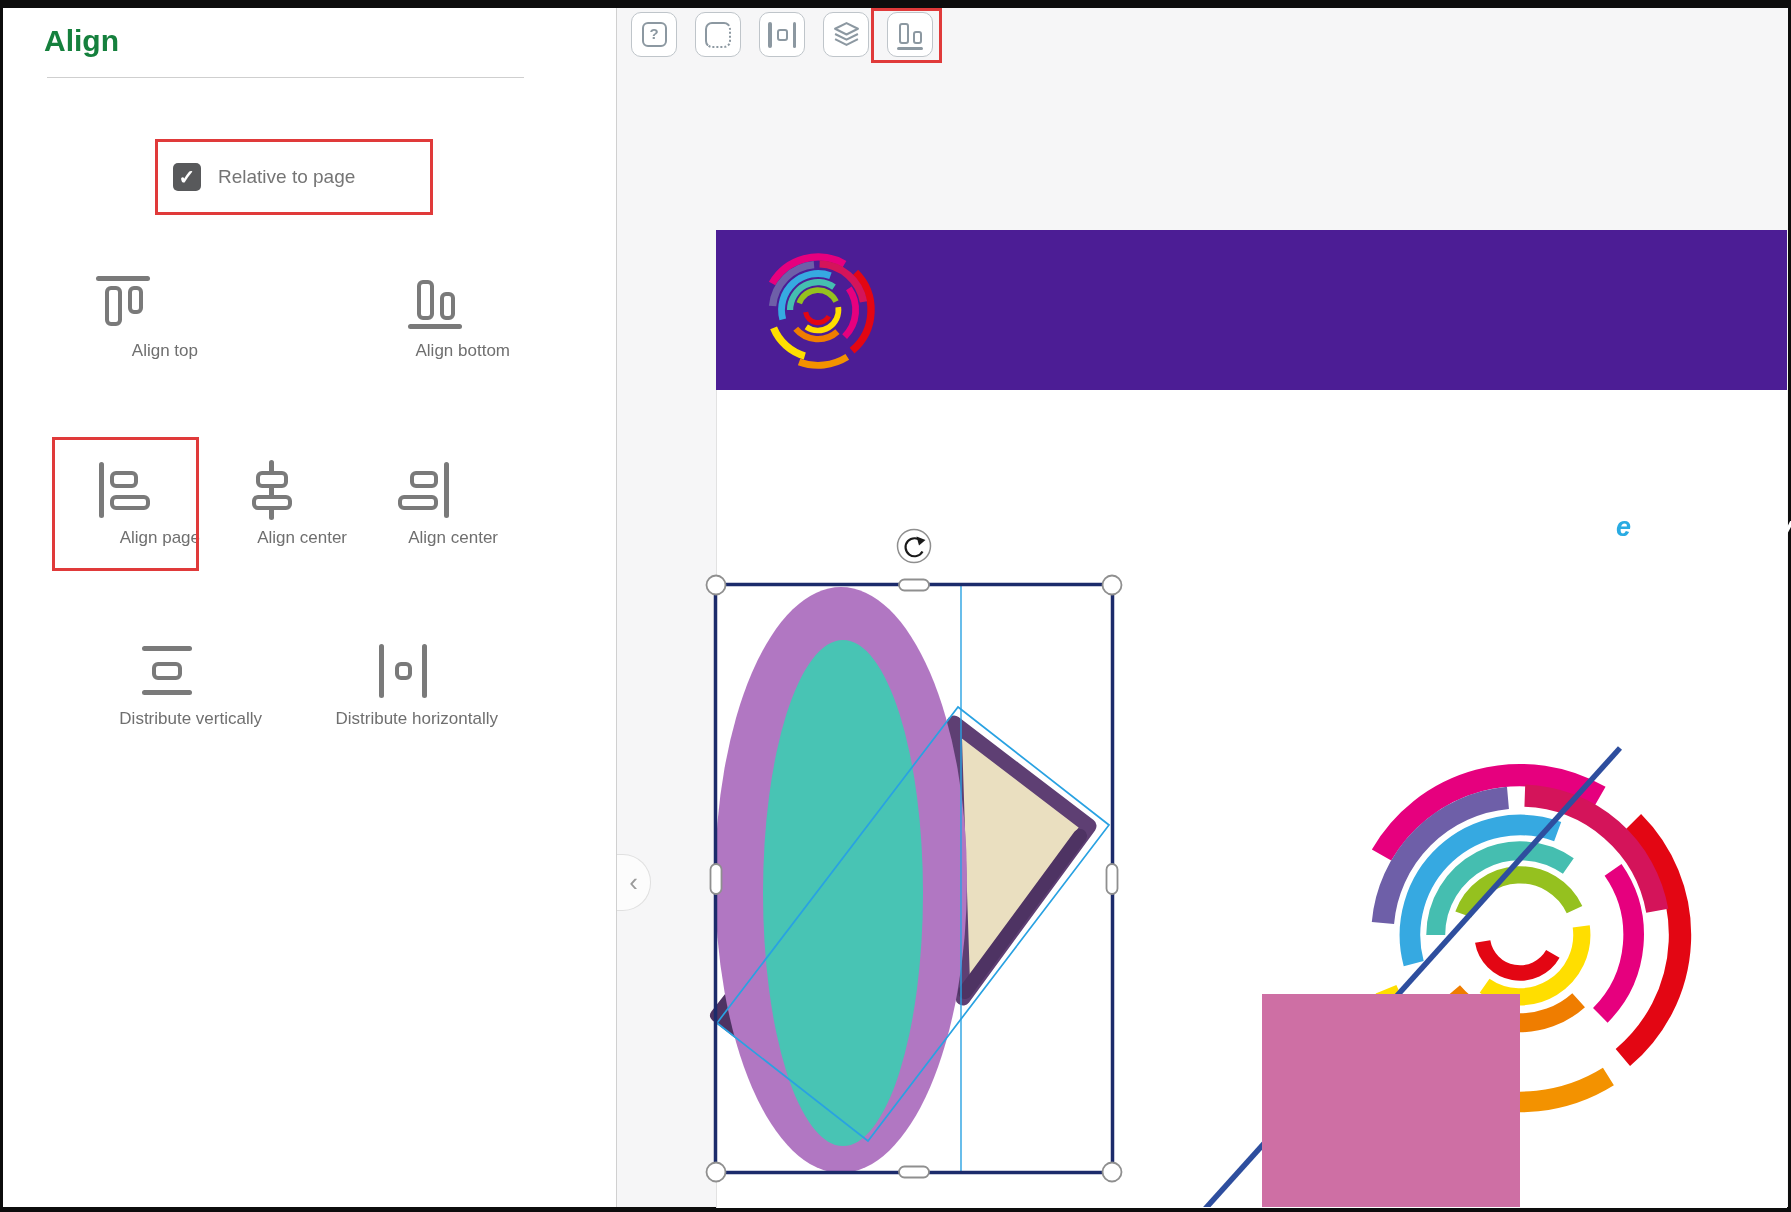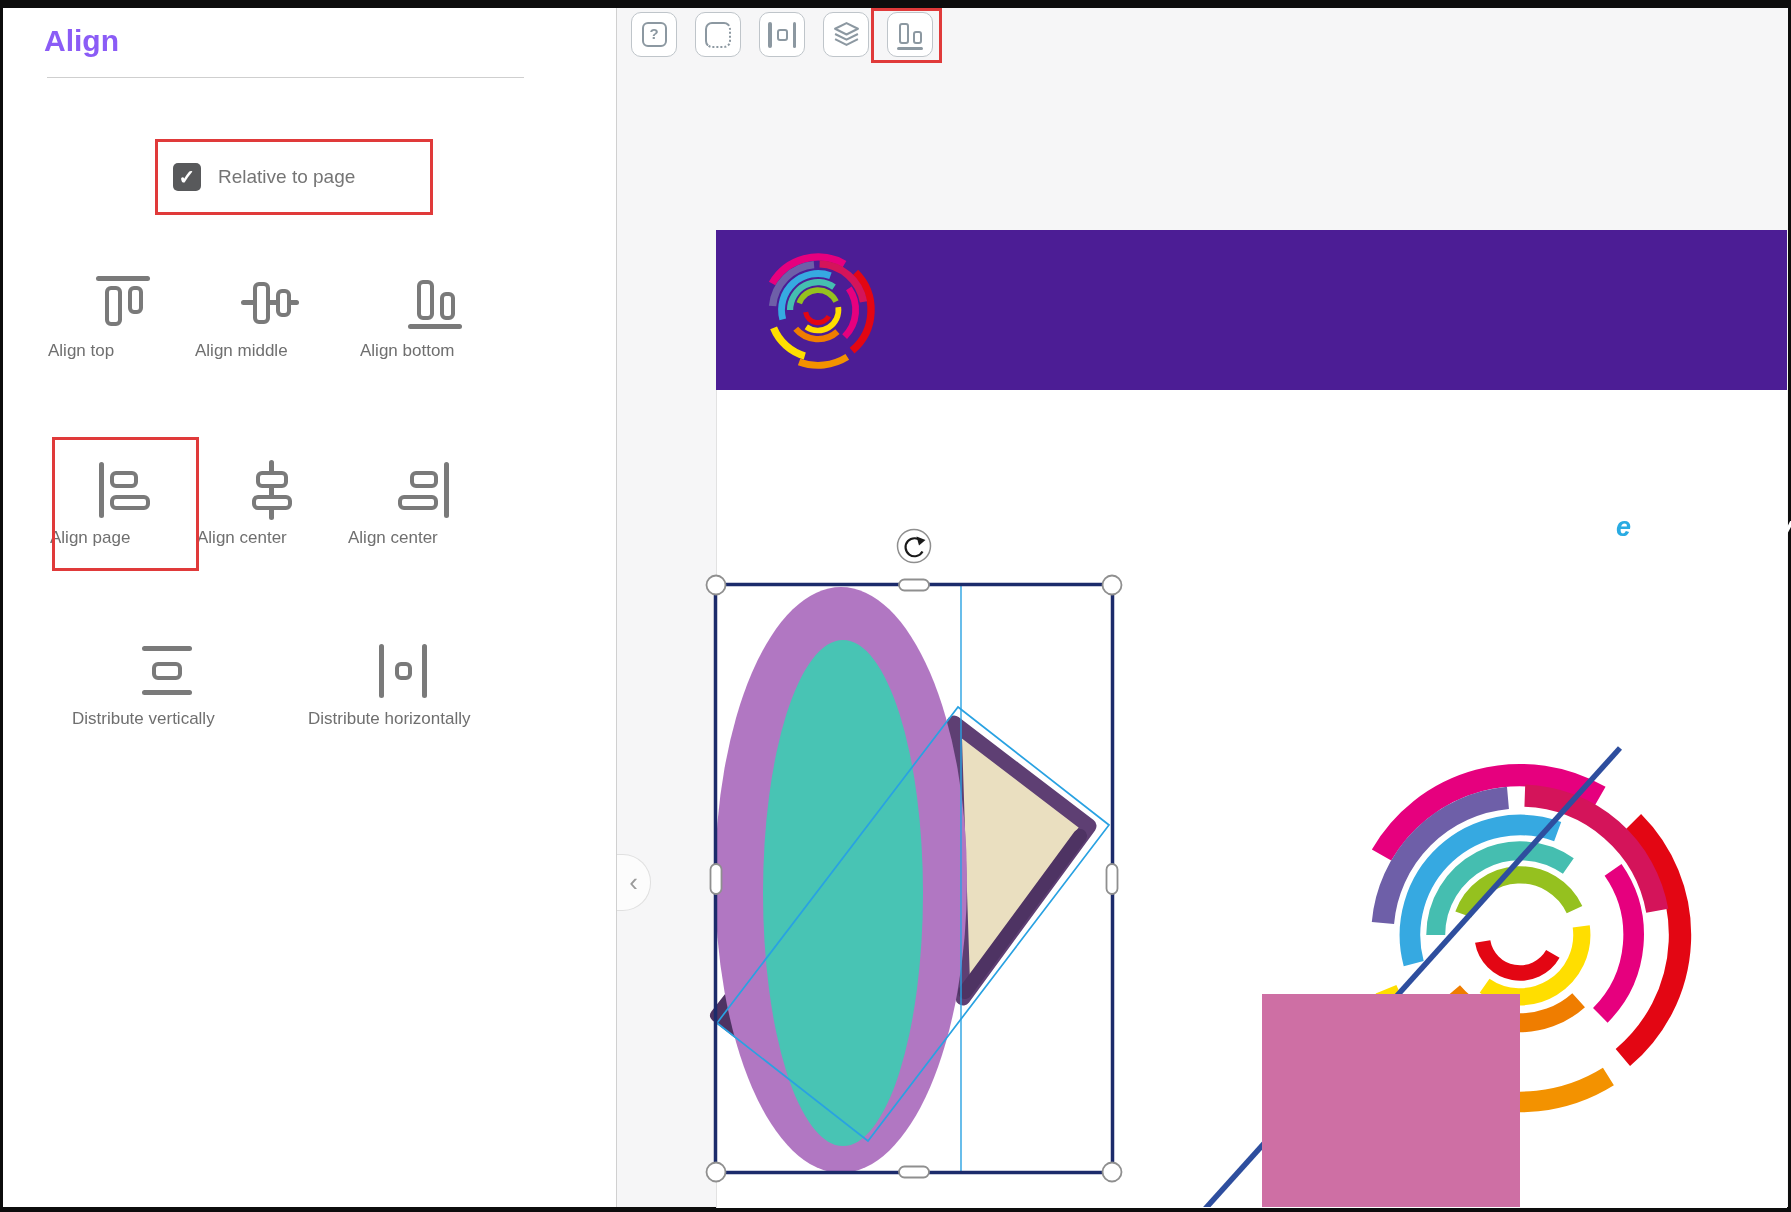--- a/index.html
+++ b/index.html
@@ -3,34 +3,34 @@
 <meta charset="utf-8">
 <style>
   * { margin:0; padding:0; box-sizing:border-box; }
   html,body { width:1791px; height:1212px; overflow:hidden;
     font-family:"Liberation Sans", sans-serif; }
   .screen { position:relative; width:1791px; height:1212px; background:#0d0d0d; }
 
   
   .panel { position:absolute; left:3px; top:8px; width:614px; height:1199px;
     background:#ffffff; border-right:1px solid #d0d0d0; }
-  .panel-title { position:absolute; left:41px; top:16px; font-size:30px; font-weight:bold; color:#8b5cf6; }
+  .panel-title { position:absolute; left:41px; top:16px; font-size:30px; font-weight:bold; color:#15803d; }
   .panel-divider { position:absolute; left:44px; top:69px; width:477px; height:1px; background:#cfcfcf; }
 
   .chk-row { position:absolute; left:170px; top:148px; height:42px; display:flex; align-items:center; cursor:pointer; }
   .chkbox { width:28px; height:28px; background:#58595b; border-radius:5px;
     color:#fff; font-size:20px; font-weight:bold; text-align:center; line-height:28px; }
   .chk-label { margin-left:17px; font-size:19px; color:#757575; }
 
   .hl-box { position:absolute; border:3px solid #e03a3a; pointer-events:none; }
   #hl-checkbox { left:152px; top:131px; width:278px; height:76px; }
   #hl-alignleft { left:49px; top:429px; width:147px; height:134px; }
   #hl-toolbtn { left:871px; top:8px; width:71px; height:55px; }
 
-  .abtn { position:absolute; width:150px; text-align:left; cursor:pointer; }
+  .abtn { position:absolute; width:150px; text-align:right; cursor:pointer; }
   .abtn .lbl { display:block; margin-top:6px; font-size:17px; color:#6f6f6f; }
   .ico { position:relative; width:64px; height:64px; margin:0 auto; }
   .bar { position:absolute; background:#7a7a7a; border-radius:3px; }
   .obox { position:absolute; border:4.5px solid #7a7a7a; border-radius:6px; background:#fff; }
 
   
   .canvas { position:absolute; left:617px; top:8px; width:1171px; height:1199px; background:#f6f6f7; }
   .page { position:absolute; left:716px; top:230px; width:1071px; height:978px;
     background:#ffffff; border-top:1px solid #dcdcdc; border-left:1px solid #e2e2e2; }
   .banner { position:absolute; left:716px; top:230px; width:1071px; height:160px; background:#220339; }
@@ -171,28 +171,20 @@
     <div class="hl-box" id="hl-checkbox" style="border-color: rgb(224, 58, 58);"></div>
 
     <div class="abtn" style="left:45px;top:263px">
       <div class="ico">
         <div class="bar" style="left:5px;top:5px;width:54px;height:5px"></div>
         <div class="obox" style="left:14px;top:15px;width:17px;height:40px"></div>
         <div class="obox" style="left:37px;top:15px;width:15px;height:28px"></div>
       </div>
       <span class="lbl">Align top</span>
     </div>
-    <div class="abtn" style="left:192px;top:263px">
-      <div class="ico">
-        <div class="bar" style="left:3px;top:29px;width:58px;height:5px"></div>
-        <div class="obox" style="left:15px;top:11px;width:17px;height:42px"></div>
-        <div class="obox" style="left:38px;top:18px;width:15px;height:28px"></div>
-      </div>
-      <span class="lbl">Align middle</span>
-    </div>
     <div class="abtn" style="left:357px;top:263px">
       <div class="ico">
         <div class="obox" style="left:14px;top:9px;width:17px;height:40px"></div>
         <div class="obox" style="left:37px;top:21px;width:15px;height:28px"></div>
         <div class="bar" style="left:5px;top:53px;width:54px;height:5px"></div>
       </div>
       <span class="lbl">Align bottom</span>
     </div>
 
     <div class="abtn" style="left:47px;top:450px">

